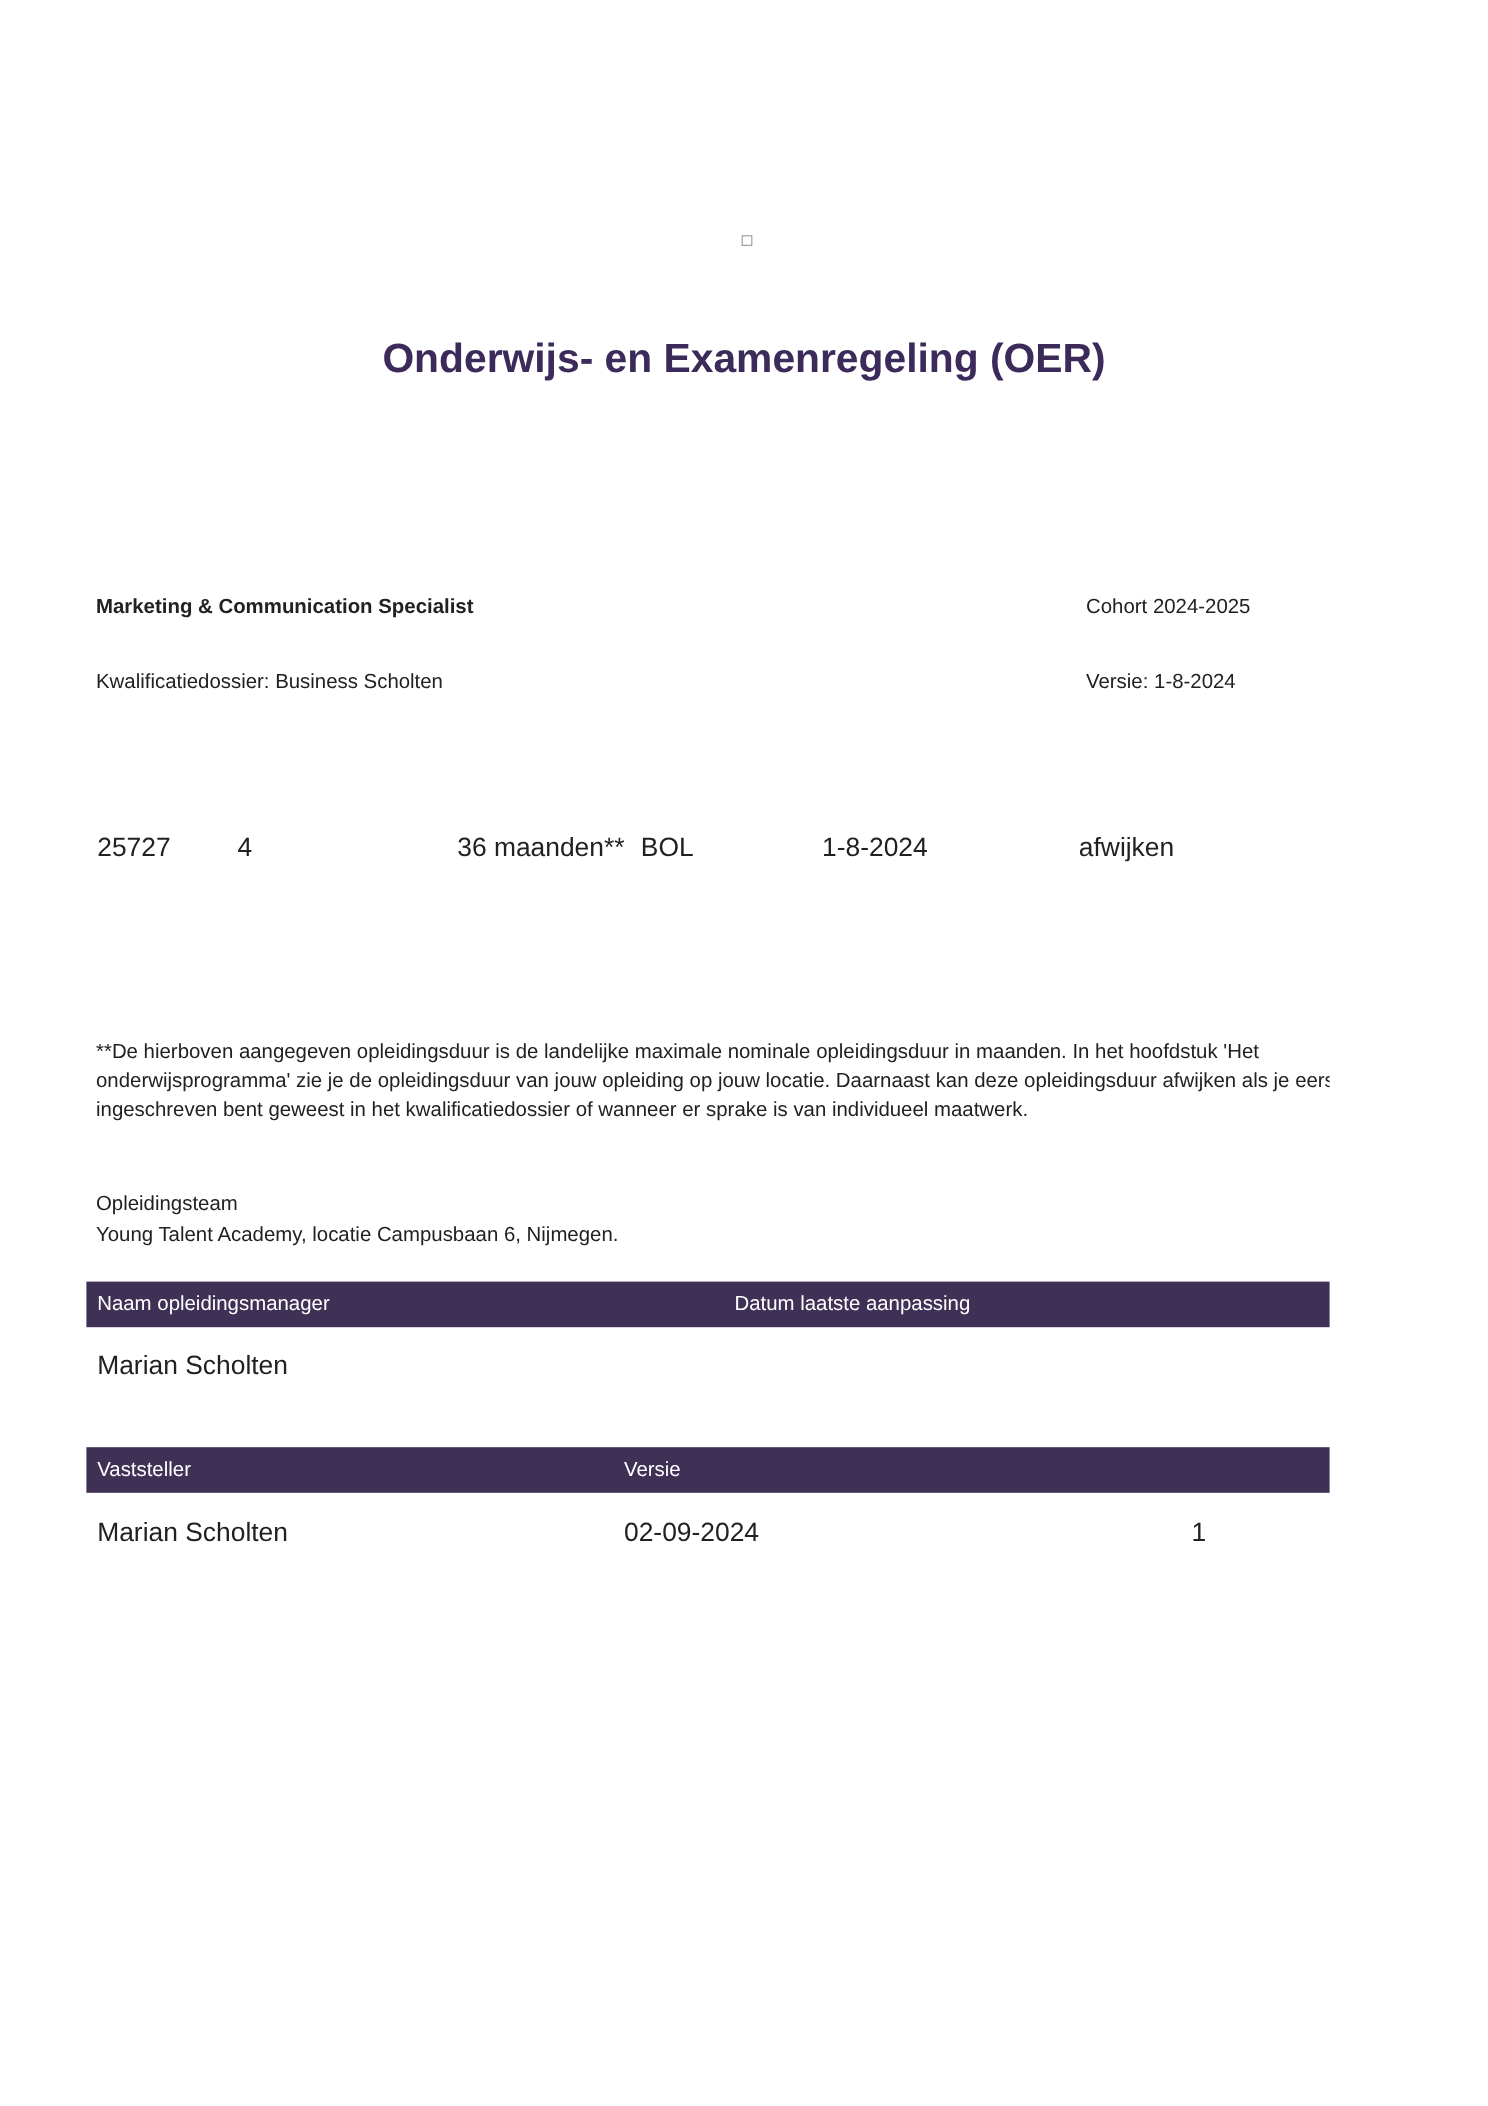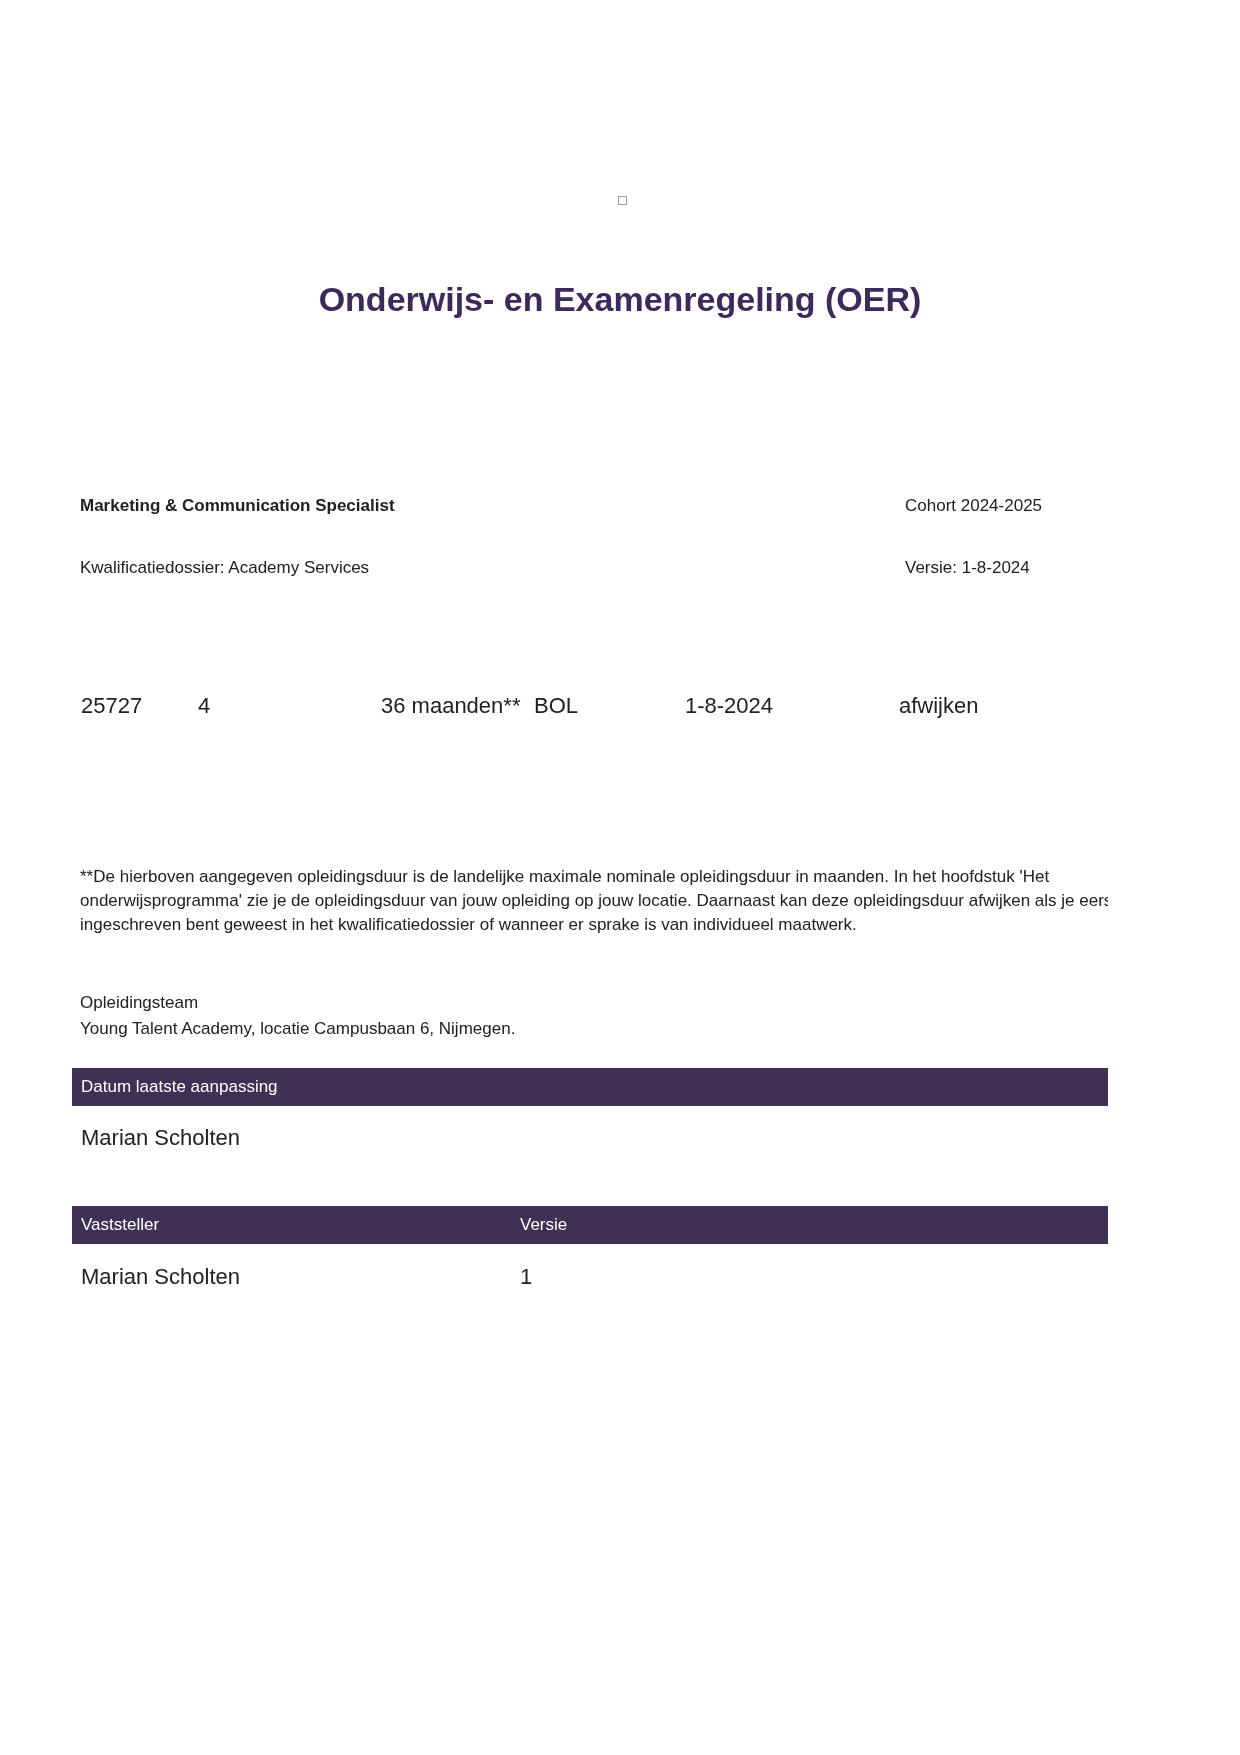--- a/index.html
+++ b/index.html
@@ -64,21 +64,21 @@
   <span class="abs img-placeholder"></span>
 
   <h1 class="abs doc-title">Onderwijs- en Examenregeling (OER)</h1>
 
   <div class="abs meta-line meta-1">
     <span class="meta-left bold">Marketing &amp; Communication Specialist</span>
     <span class="meta-right">Cohort 2024-2025</span>
   </div>
 
   <div class="abs meta-line meta-2">
-    <span class="meta-left">Kwalificatiedossier: Academy Services</span>
+    <span class="meta-left">Kwalificatiedossier: Business Scholten</span>
     <span class="meta-right">Versie: 1-8-2024</span>
   </div>
 
   <div class="abs tbl table1">
     <div class="tbl-row">
       <span class="cell t1c1">25727</span>
       <span class="cell t1c2">4</span>
       <span class="cell t1c3">36 maanden**</span>
       <span class="cell t1c4">BOL</span>
       <span class="cell t1c5">1-8-2024</span>
@@ -88,32 +88,34 @@
 
   <p class="abs footnote">**De hierboven aangegeven opleidingsduur is de landelijke maximale nominale opleidingsduur in maanden. In het hoofdstuk 'Het onderwijsprogramma' zie je de opleidingsduur van jouw opleiding op jouw locatie. Daarnaast kan deze opleidingsduur afwijken als je eerst ingeschreven bent geweest in het kwalificatiedossier of wanneer er sprake is van individueel maatwerk.</p>
 
   <div class="abs team">
     <div>Opleidingsteam</div>
     <div>Young Talent Academy, locatie Campusbaan 6, Nijmegen.</div>
   </div>
 
   <div class="abs tbl table2">
     <div class="tbl-head">
+      <span class="cell t2c1">Naam opleidingsmanager</span>
       <span class="cell t2c2">Datum laatste aanpassing</span>
     </div>
     <div class="tbl-row">
       <span class="cell t2c1">Marian Scholten</span>
       <span class="cell t2c2"></span>
     </div>
   </div>
 
   <div class="abs tbl table3">
     <div class="tbl-head">
       <span class="cell t3c1">Vaststeller</span>
       <span class="cell t3c3">Versie</span>
     </div>
     <div class="tbl-row">
       <span class="cell t3c1">Marian Scholten</span>
+      <span class="cell t3c2">02-09-2024</span>
       <span class="cell t3c3">1</span>
     </div>
   </div>
 
 </div>
 
 </body></html>

